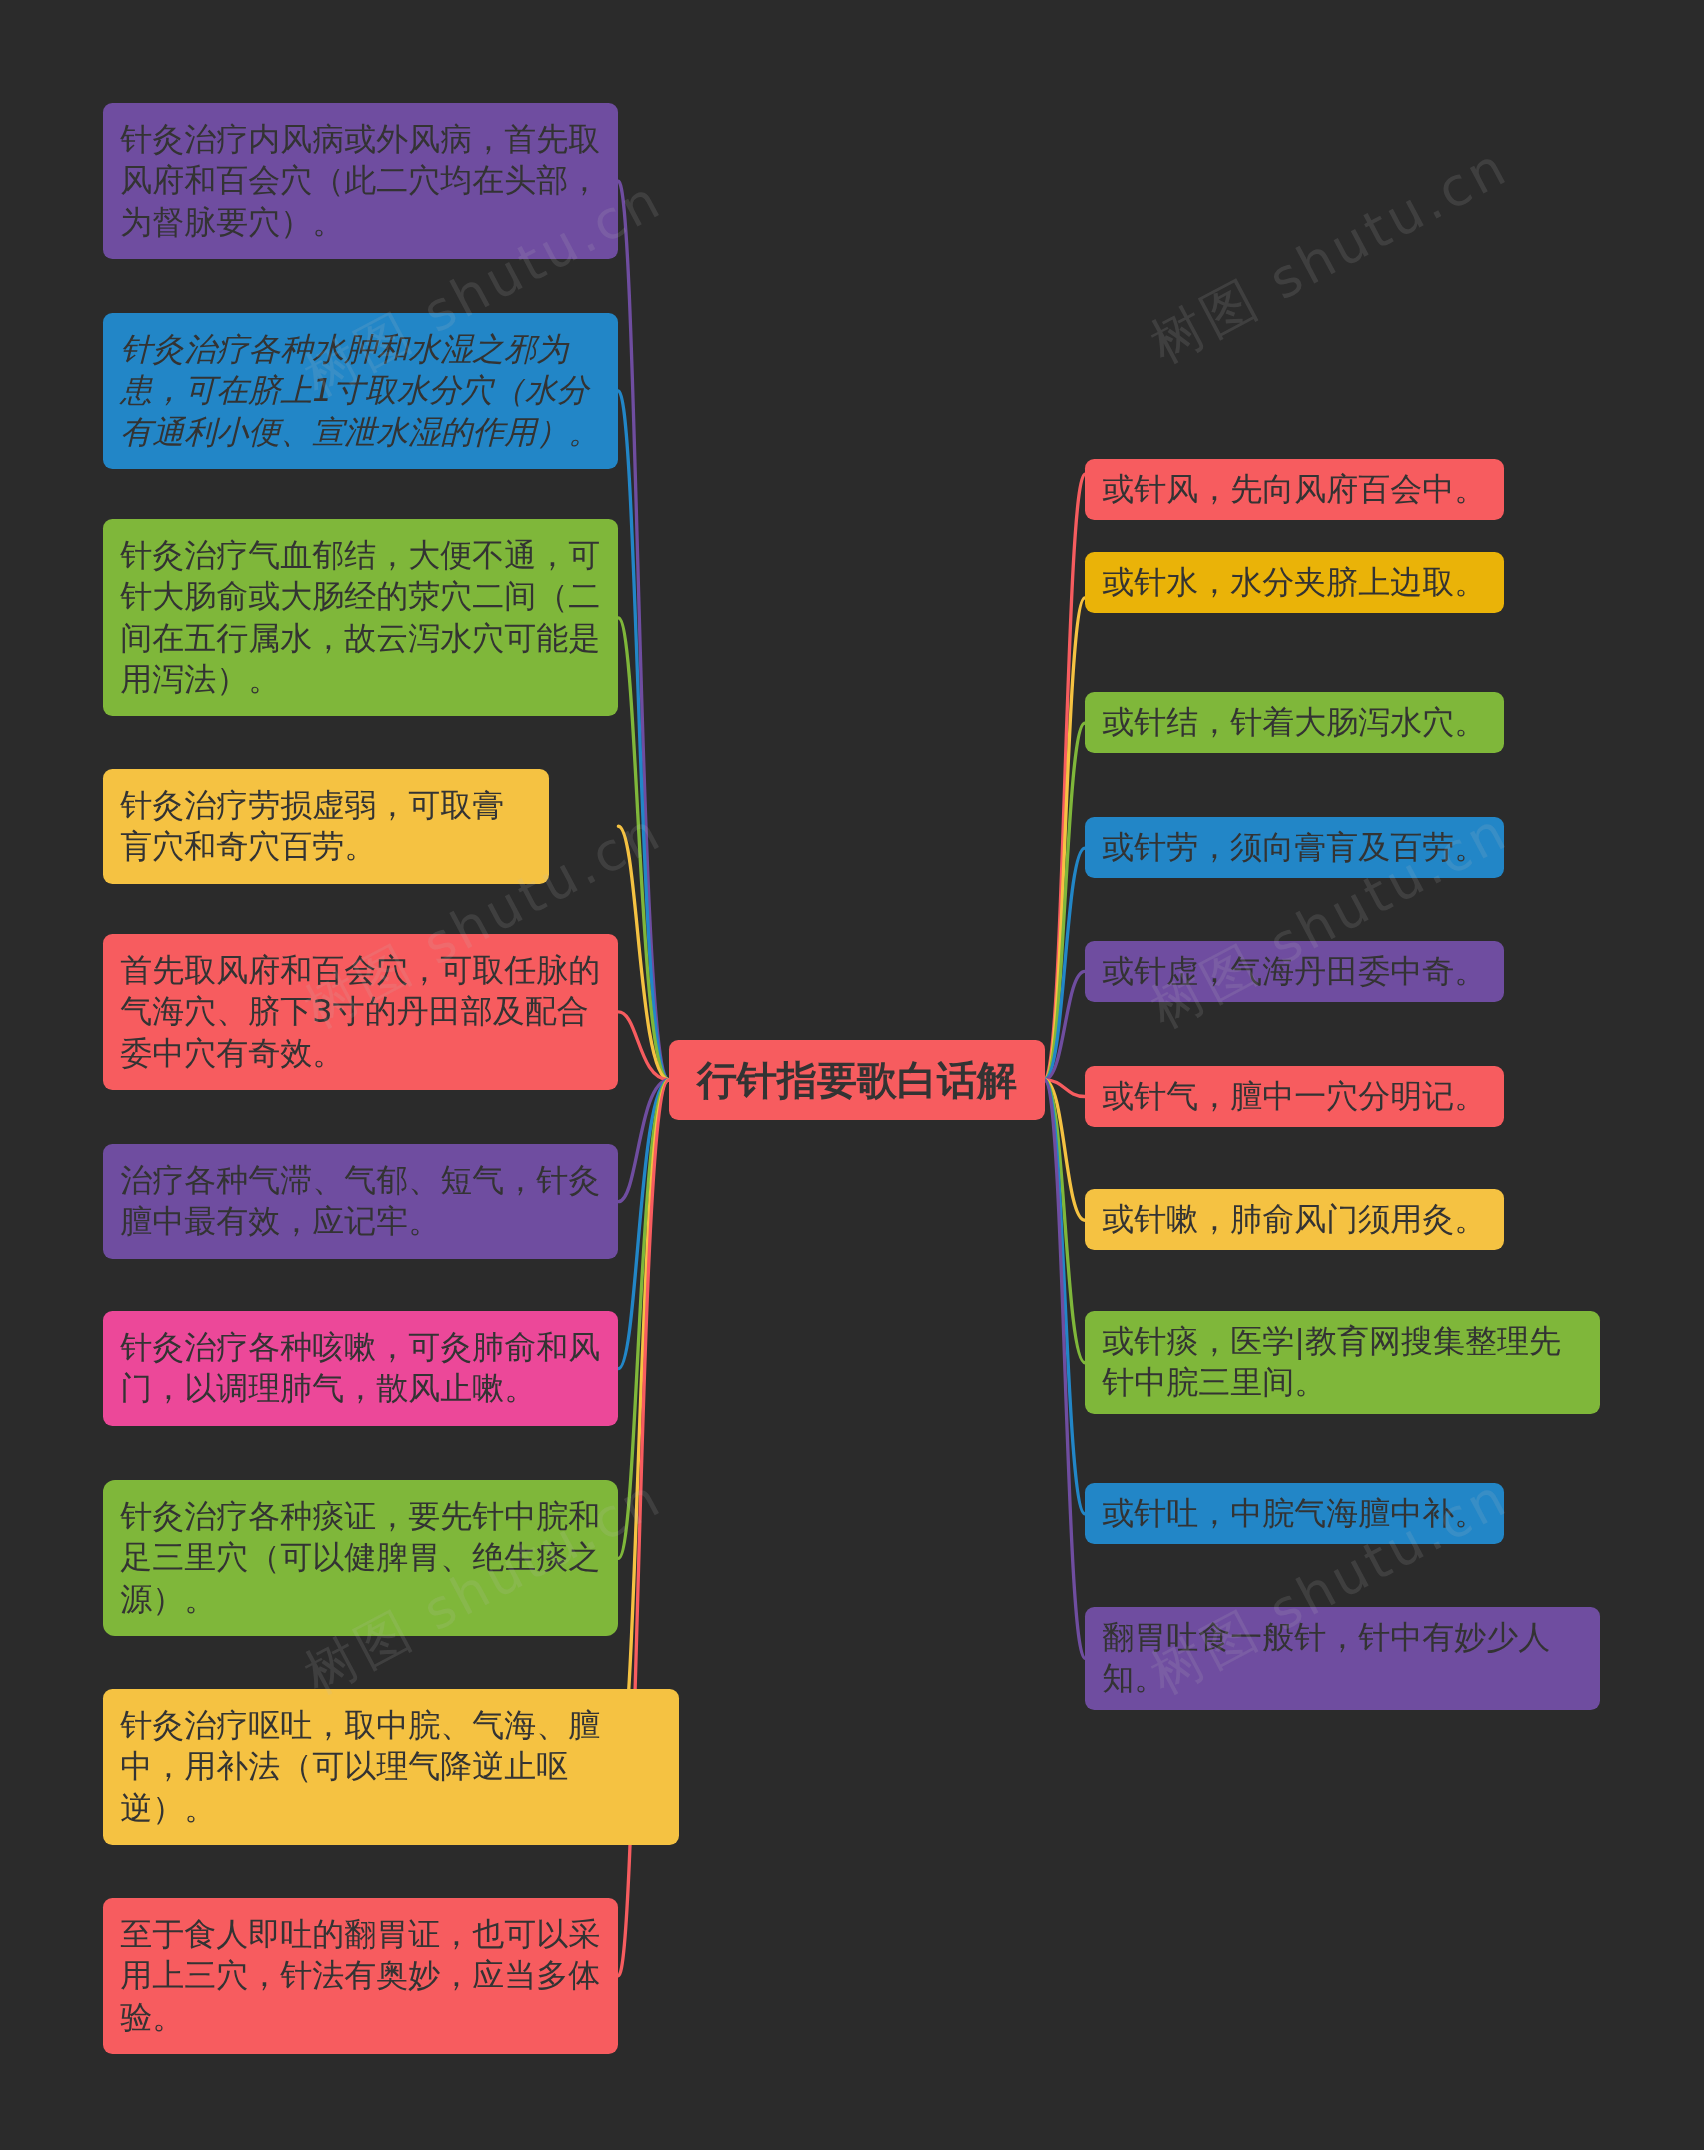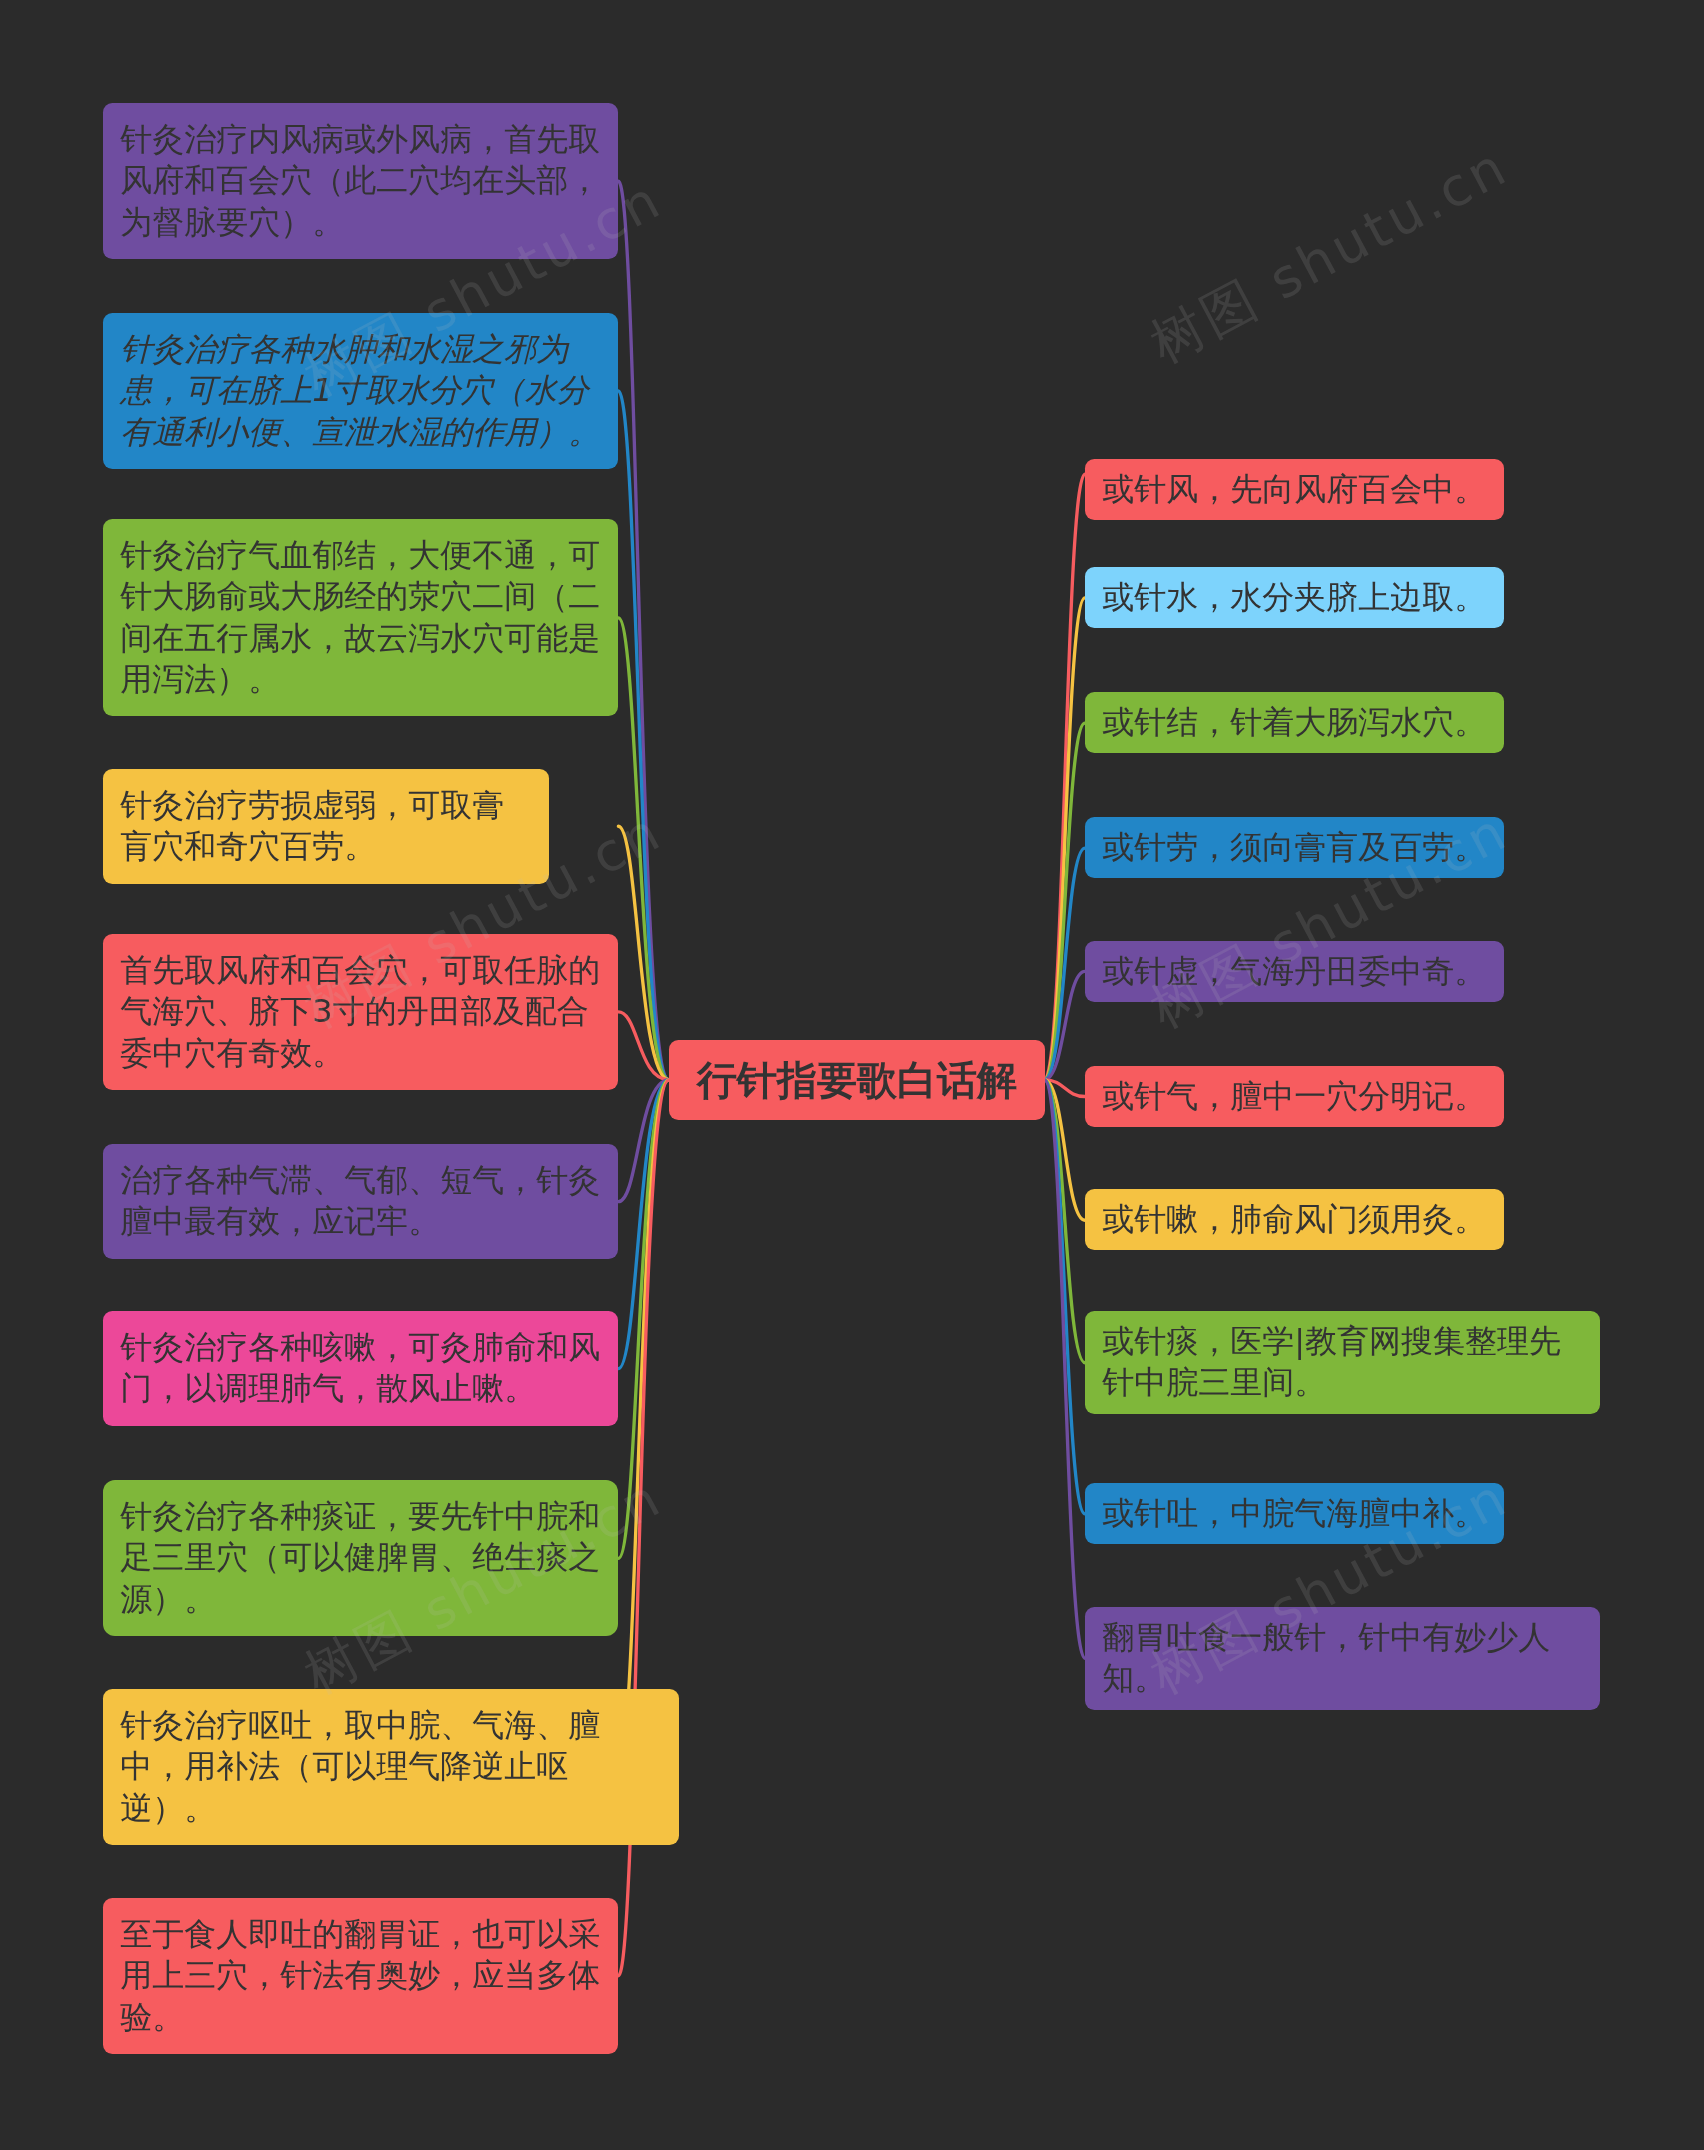--- a/index.html
+++ b/index.html
@@ -103,21 +103,21 @@
       <div class="node node-left" style="left: 103px; top: 313px; width: 515px; background: rgb(34, 134, 199); font-style: italic;">针灸治疗各种水肿和水湿之邪为患，可在脐上1寸取水分穴（水分有通利小便、宣泄水湿的作用）。</div>
       <div class="node node-left" style="left: 103px; top: 519px; width: 515px; background: rgb(127, 183, 58);">针灸治疗气血郁结，大便不通，可针大肠俞或大肠经的荥穴二间（二间在五行属水，故云泻水穴可能是用泻法）。</div>
       <div class="node node-left" style="left: 103px; top: 769px; width: 446px; background: rgb(245, 194, 66);">针灸治疗劳损虚弱，可取膏肓穴和奇穴百劳。</div>
       <div class="node node-left" style="left: 103px; top: 934px; width: 515px; background: rgb(247, 92, 95);">首先取风府和百会穴，可取任脉的气海穴、脐下3寸的丹田部及配合委中穴有奇效。</div>
       <div class="node node-left" style="left: 103px; top: 1144px; width: 515px; background: rgb(111, 77, 160);">治疗各种气滞、气郁、短气，针灸膻中最有效，应记牢。</div>
       <div class="node node-left" style="left: 103px; top: 1311px; width: 515px; background: #ec4899;">针灸治疗各种咳嗽，可灸肺俞和风门，以调理肺气，散风止嗽。</div>
       <div class="node node-left" style="left: 103px; top: 1480px; width: 515px; background: rgb(127, 183, 58); border-radius: 12px;">针灸治疗各种痰证，要先针中脘和足三里穴（可以健脾胃、绝生痰之源）。</div>
       <div class="node node-left" style="left: 103px; top: 1689px; width: 576px; background: rgb(245, 194, 66);">针灸治疗呕吐，取中脘、气海、膻中，用补法（可以理气降逆止呕逆）。</div>
       <div class="node node-left" style="left: 103px; top: 1898px; width: 515px; background: rgb(247, 92, 95);">至于食人即吐的翻胃证，也可以采用上三穴，针法有奥妙，应当多体验。</div>
       <div class="node node-right" style="left: 1085px; top: 443px; background: rgb(247, 92, 95); margin-top: 16px;">或针风，先向风府百会中。</div>
-      <div class="node node-right" style="left: 1085px; top: 567px; background: #7dd3fc;">或针水，水分夹脐上边取。</div>
+      <div class="node node-right" style="left: 1085px; top: 552px; background: #eab308;">或针水，水分夹脐上边取。</div>
       <div class="node node-right" style="left: 1085px; top: 692px; background: rgb(127, 183, 58);">或针结，针着大肠泻水穴。</div>
       <div class="node node-right" style="left: 1085px; top: 817px; background: rgb(34, 134, 199);">或针劳，须向膏肓及百劳。</div>
       <div class="node node-right" style="left: 1085px; top: 941px; background: rgb(111, 77, 160);">或针虚，气海丹田委中奇。</div>
       <div class="node node-right" style="left: 1085px; top: 1066px; background: rgb(247, 92, 95);">或针气，膻中一穴分明记。</div>
       <div class="node node-right" style="left: 1085px; top: 1189px; background: rgb(245, 194, 66);">或针嗽，肺俞风门须用灸。</div>
       <div class="node node-right" style="left: 1085px; top: 1311px; background: rgb(127, 183, 58);">或针痰，医学|教育网搜集整理先针中脘三里间。</div>
       <div class="node node-right" style="left: 1085px; top: 1483px; background: rgb(34, 134, 199);">或针吐，中脘气海膻中补。</div>
       <div class="node node-right" style="left: 1085px; top: 1607px; background: rgb(111, 77, 160);">翻胃吐食一般针，针中有妙少人知。</div>
     </div>
 

